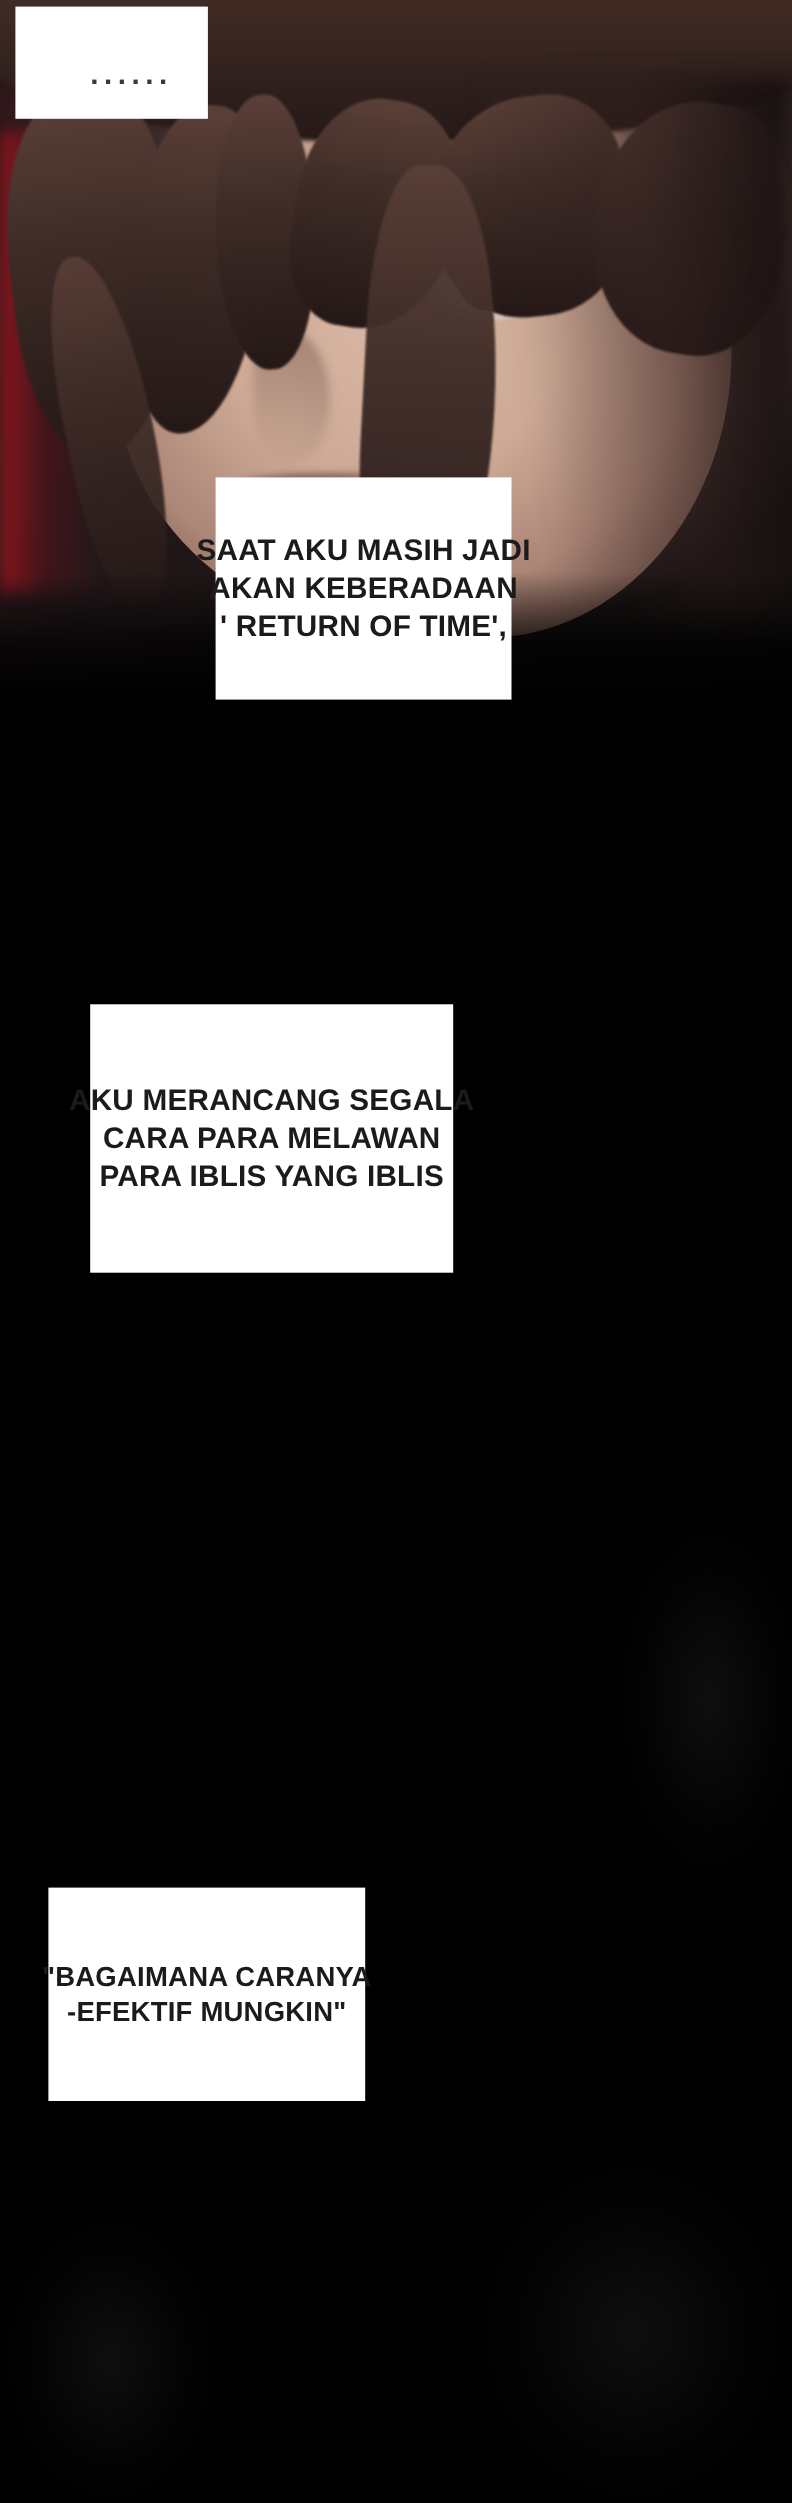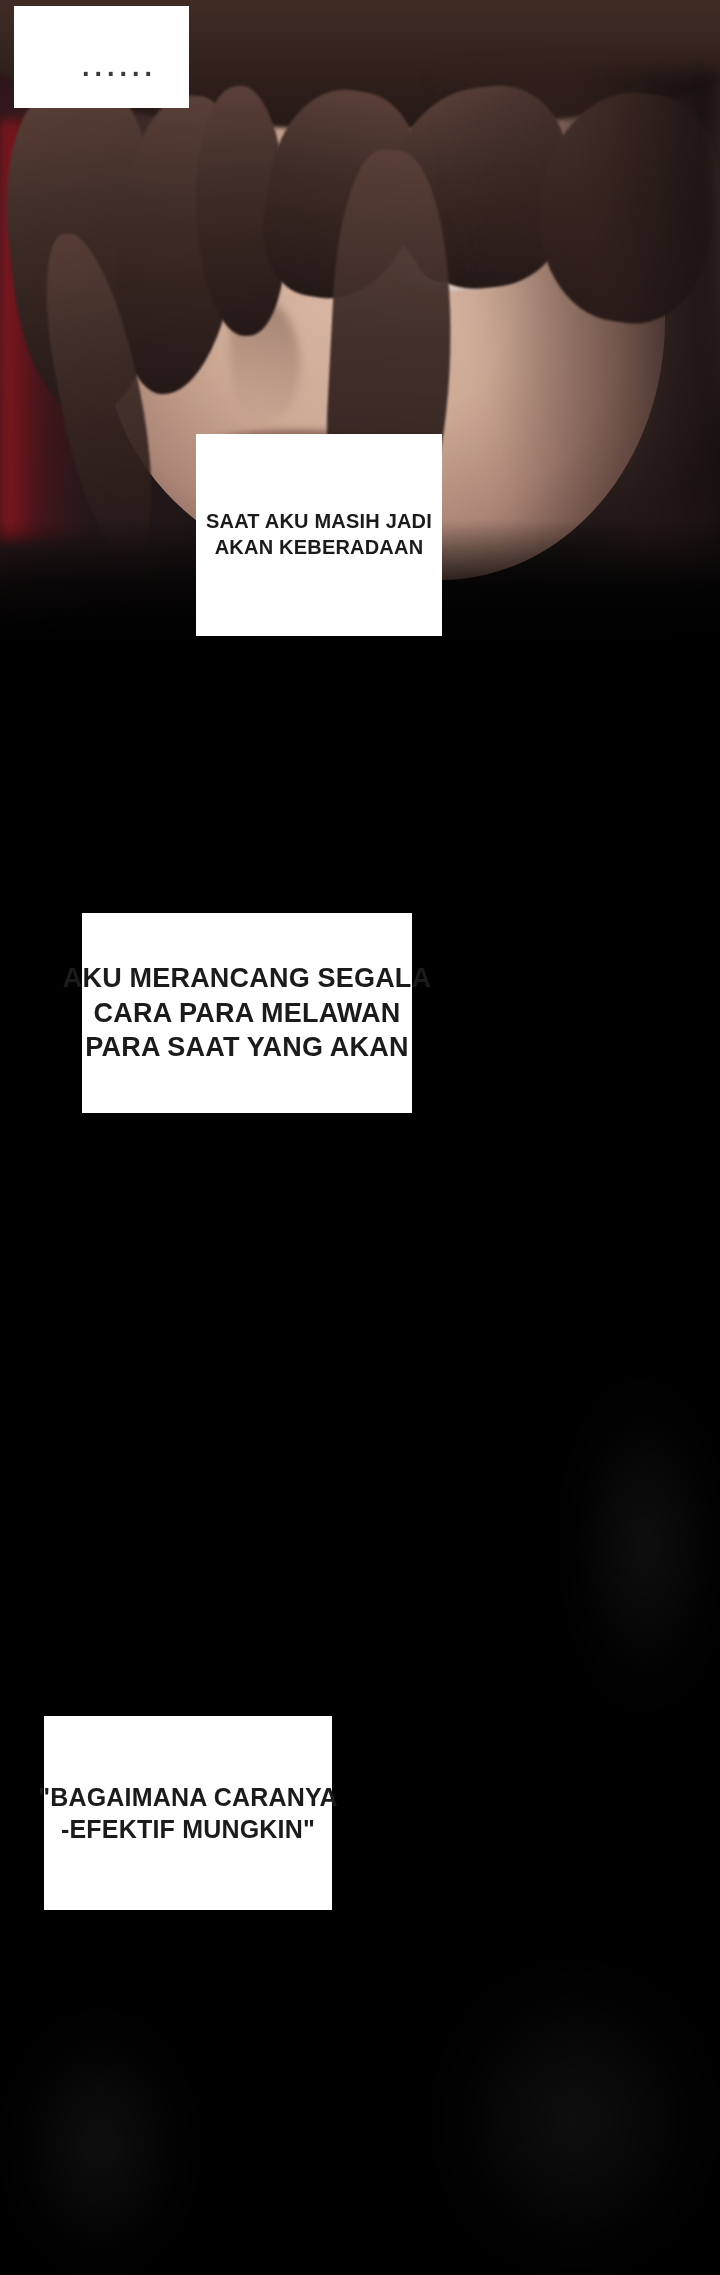--- a/index.html
+++ b/index.html
@@ -177,26 +177,26 @@
   #bubble-ellipsis {
     left: 14px; top: 6px; width: 175px; height: 102px;
     font-size: 27px; letter-spacing: 5px;
     color: #3a3a3a;
     align-items: flex-start;
     justify-content: flex-start;
     padding: 44px 0 0 68px;
   }
 
   #bubble-narration-1 {
-    left: 196px; top: 434px; width: 246px; height: 202px;
-    font-size: 20px;
+    left: 196px; top: 434px; width: 269px; height: 202px;
+    font-size: 27px;
     padding: 6px 24px;
   }
   #bubble-narration-2 {
-    left: 82px; top: 913px; width: 330px; height: 200px;
+    left: 82px; top: 913px; width: 330px; height: 244px;
     font-size: 27px;
     padding: 6px 8px;
   }
   #bubble-narration-3 {
     left: 44px; top: 1716px; width: 288px; height: 194px;
     font-size: 25px;
     padding: 6px 8px;
   }
 </style>
 </head>
@@ -244,26 +244,27 @@
   <div class="ghost-shape ghost-2"></div>
   <div class="ghost-shape ghost-3"></div>
 
   <div class="bubble" id="bubble-ellipsis">
     <span class="line">......</span>
   </div>
 
   <div class="bubble" id="bubble-narration-1">
     <span class="line">SAAT AKU MASIH JADI</span>
     <span class="line">AKAN KEBERADAAN</span>
+    <span class="line">' RETURN OF TIME',</span>
   </div>
 
   <div class="bubble" id="bubble-narration-2">
     <span class="line">AKU MERANCANG SEGALA</span>
     <span class="line">CARA PARA MELAWAN</span>
-    <span class="line">PARA SAAT YANG AKAN</span>
+    <span class="line">PARA IBLIS YANG IBLIS</span>
   </div>
 
   <div class="bubble" id="bubble-narration-3">
     <span class="line">"BAGAIMANA CARANYA</span>
     <span class="line">-EFEKTIF MUNGKIN"</span>
   </div>
 
 </div>
 
 </body></html>

